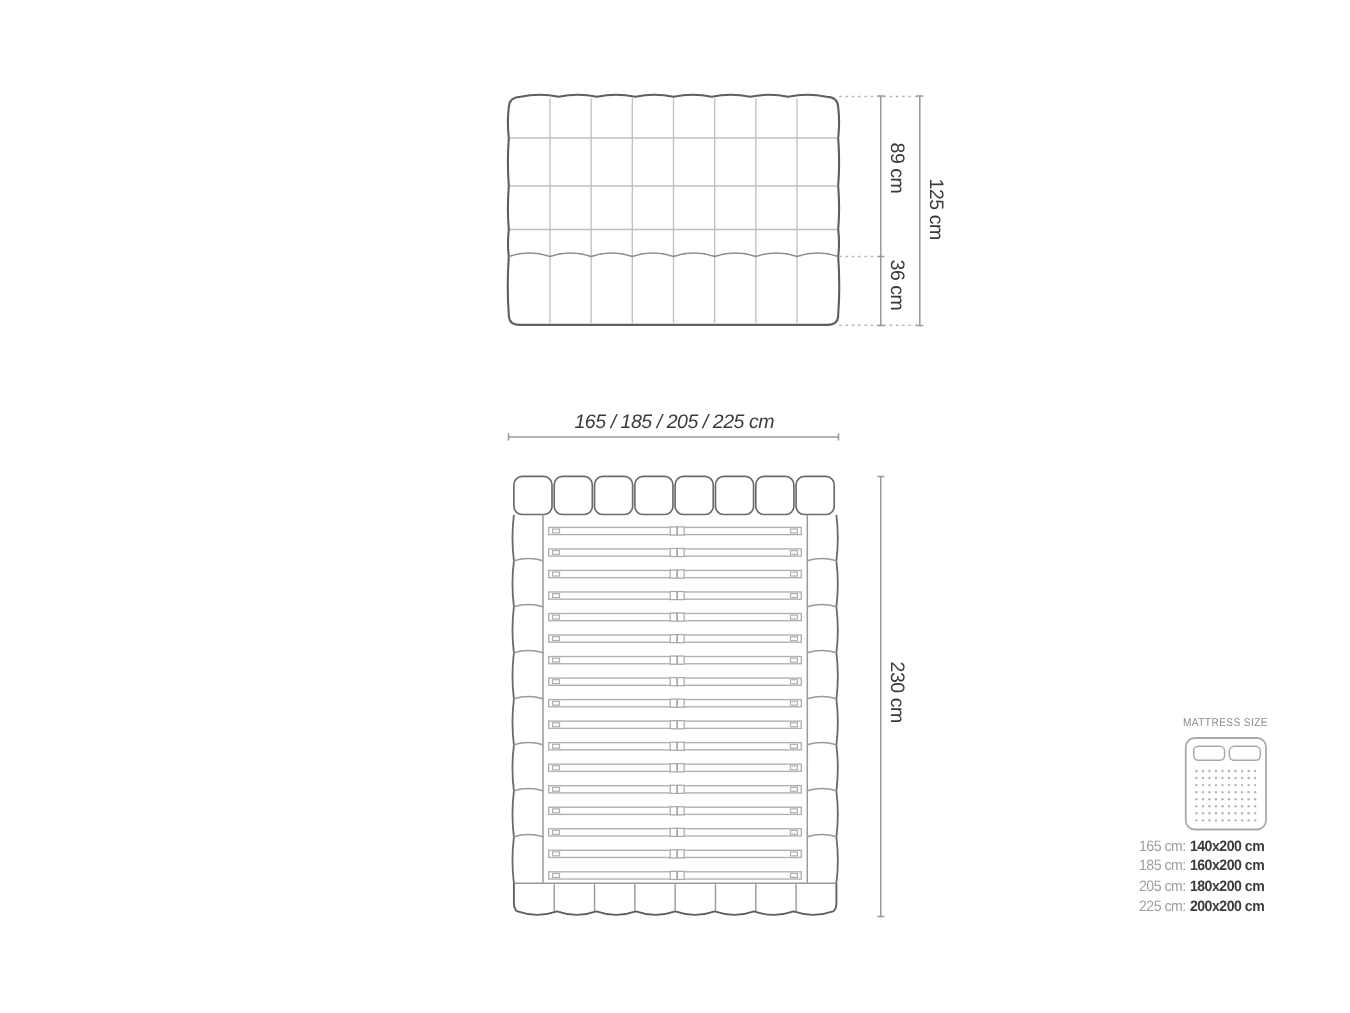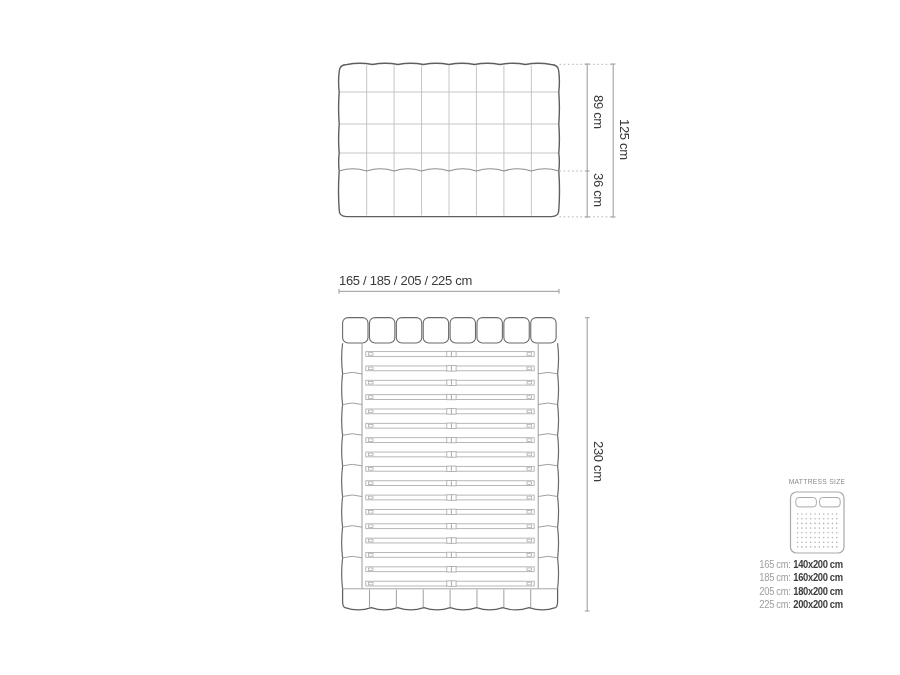--- a/index.html
+++ b/index.html
@@ -1,21 +1,21 @@
 <!DOCTYPE html>
 <html><head>
 <meta charset="utf-8">
 <style>
   html,body{margin:0;padding:0;background:#fff;}
   body{width:900px;height:675px;font-family:"Liberation Sans",sans-serif;}
   .page{position:relative;width:900px;height:675px;background:#fff;overflow:hidden;}
   svg.art{position:absolute;left:0;top:0;width:900px;height:675px;}
   .dim-label{position:absolute;color:#3a3a3a;font-size:13px;letter-spacing:-0.3px;white-space:nowrap;}
   .vlabel{writing-mode:vertical-rl;}
-  .width-label{left:339px;top:273px;width:221px;text-align:left;}
+  .width-label{left:339px;top:273px;width:221px;text-align:center;font-style:italic;}
   .label-89{left:591px;top:95px;}
   .label-36{left:591px;top:173px;}
   .label-125{left:617px;top:119px;}
   .label-230{left:591px;top:441px;}
   .legend-title{position:absolute;left:769px;top:477px;width:96px;text-align:center;
     font-size:7.5px;color:#8a8a8a;letter-spacing:0.3px;transform:scaleX(0.9);transform-origin:50% 0;}
   .legend{position:absolute;right:57px;top:558px;text-align:right;font-size:10px;
     line-height:13.35px;letter-spacing:-0.35px;transform:scaleX(0.94);transform-origin:100% 0;}
   .legend .dim{color:#9e9e9e;font-weight:normal;}
   .legend .mat{color:#3c3c3c;font-weight:bold;margin-left:3px;}

